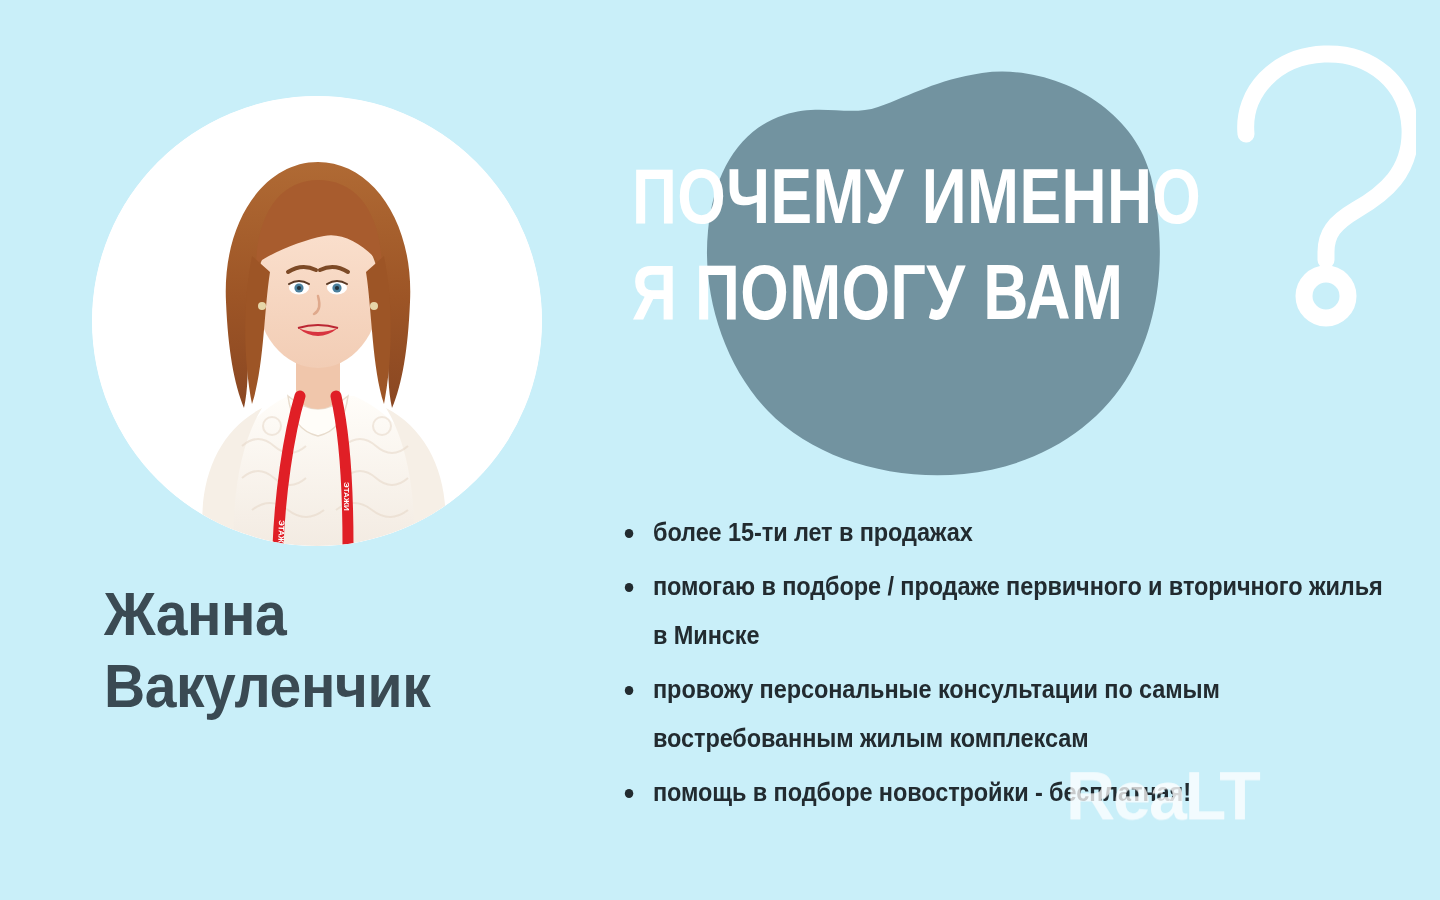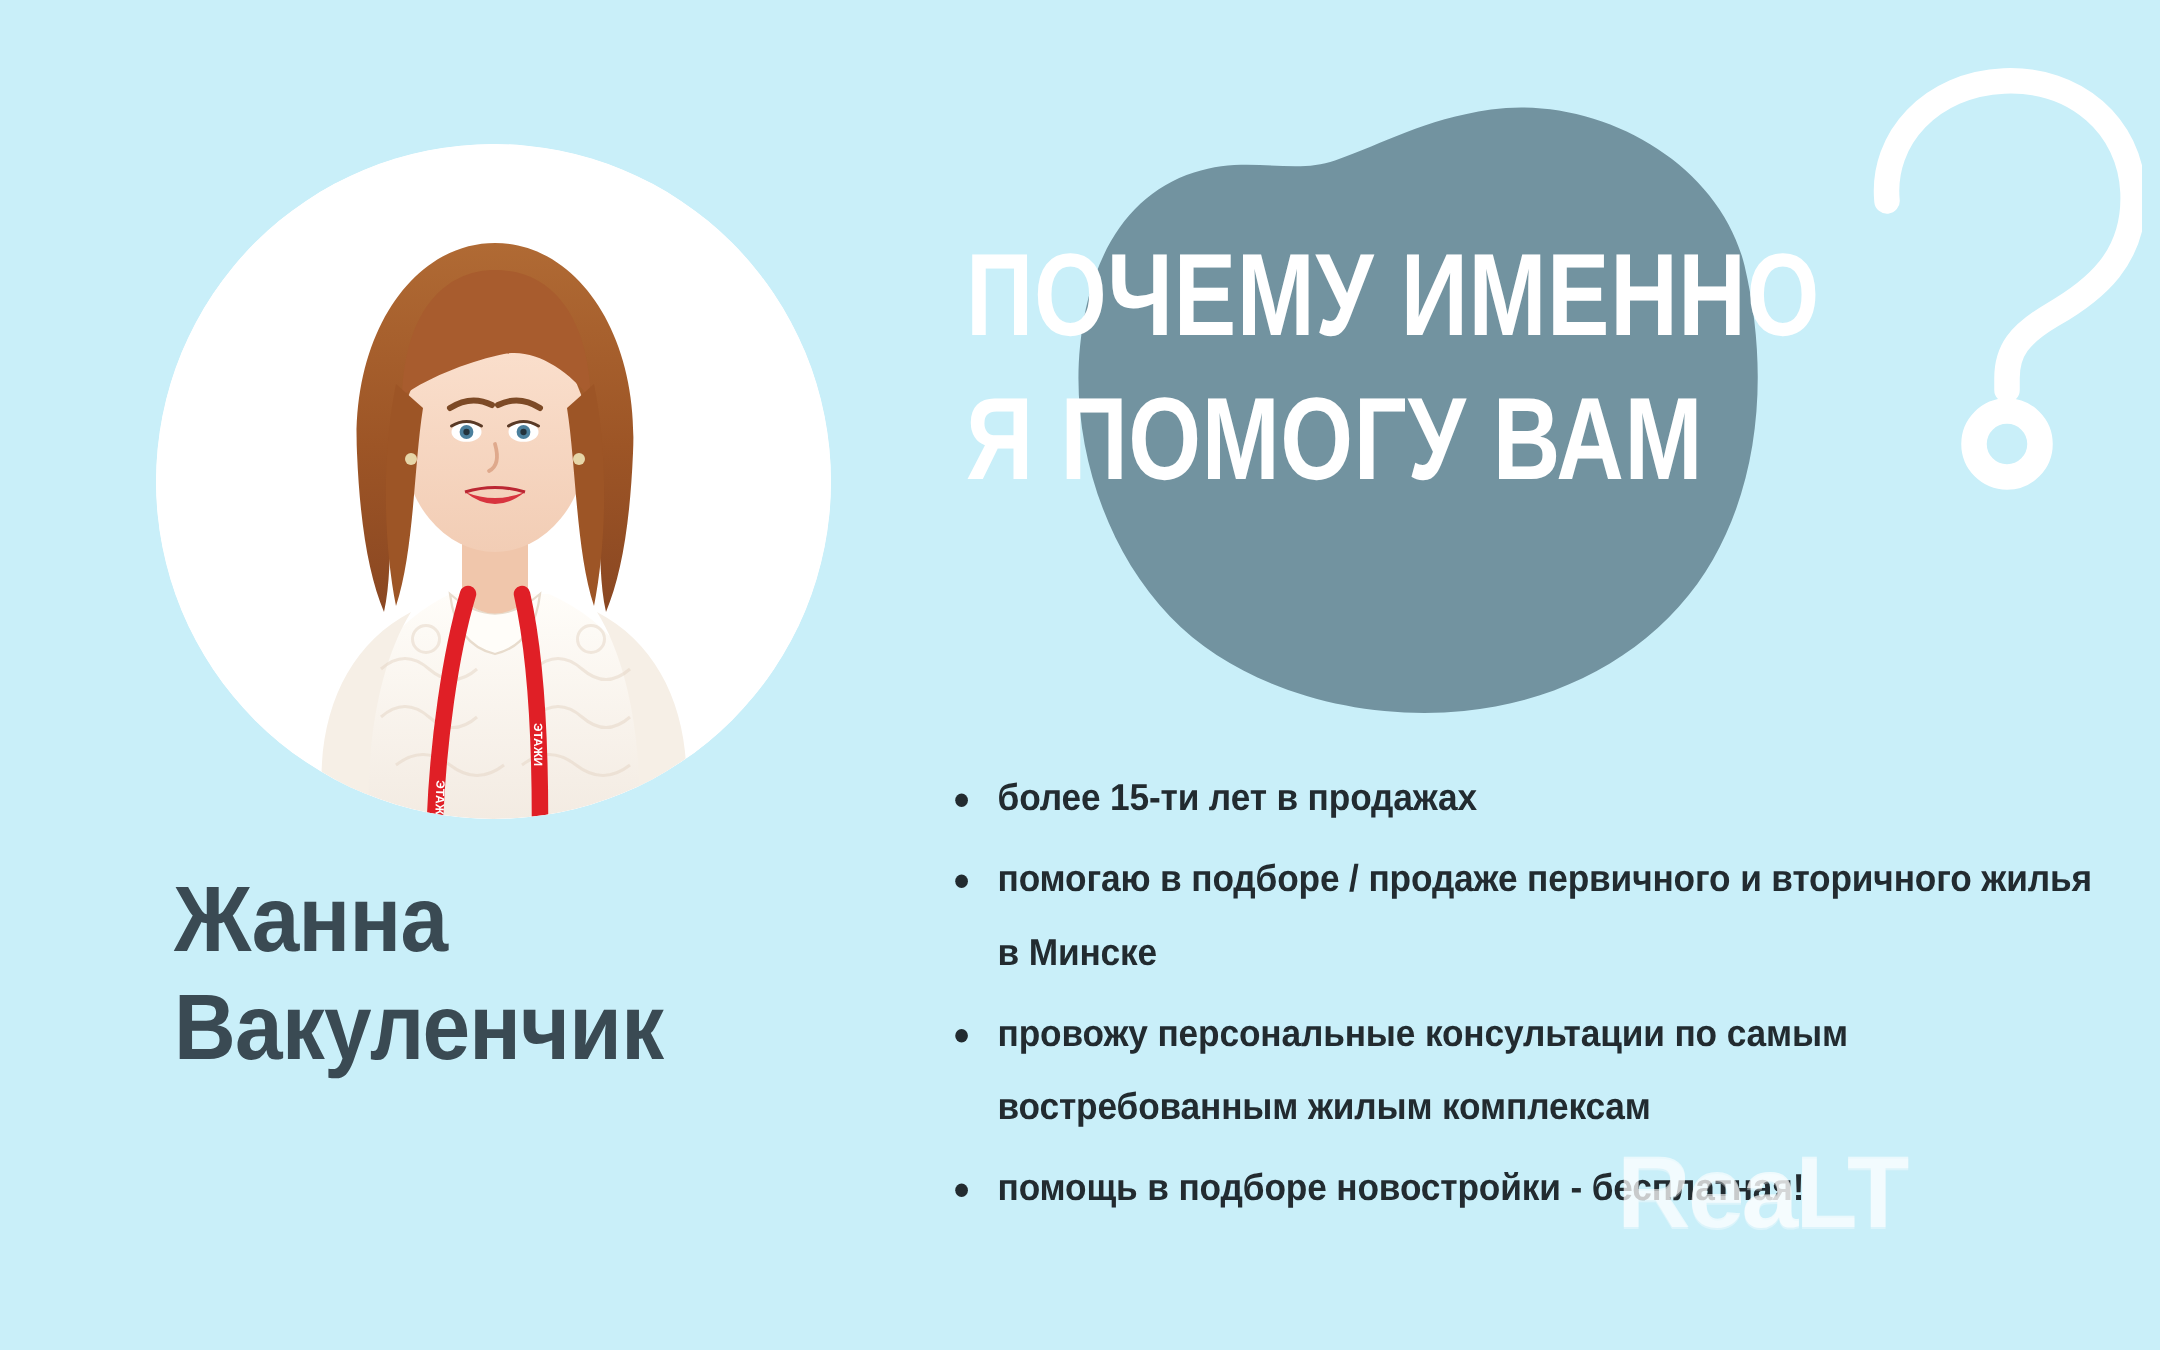--- a/index.html
+++ b/index.html
@@ -3,21 +3,21 @@
 <meta charset="utf-8">
 <style>
   * { margin:0; padding:0; box-sizing:border-box; }
   html,body { width:1440px; height:900px; overflow:hidden; }
   body {
     font-family:"Liberation Sans", sans-serif;
     background:#c9eff9;
     position:relative;
   }
   #canvas {
-    position:absolute; left:16px; top:0;
+    position:absolute; left:4px; top:0;
     width:1412px; height:900px;
     background:#c9eff9;
     overflow:hidden;
   }
 
   
   .blob-svg {
     position:absolute; left:660px; top:55px;
     width:500px; height:430px;
     pointer-events:none;

